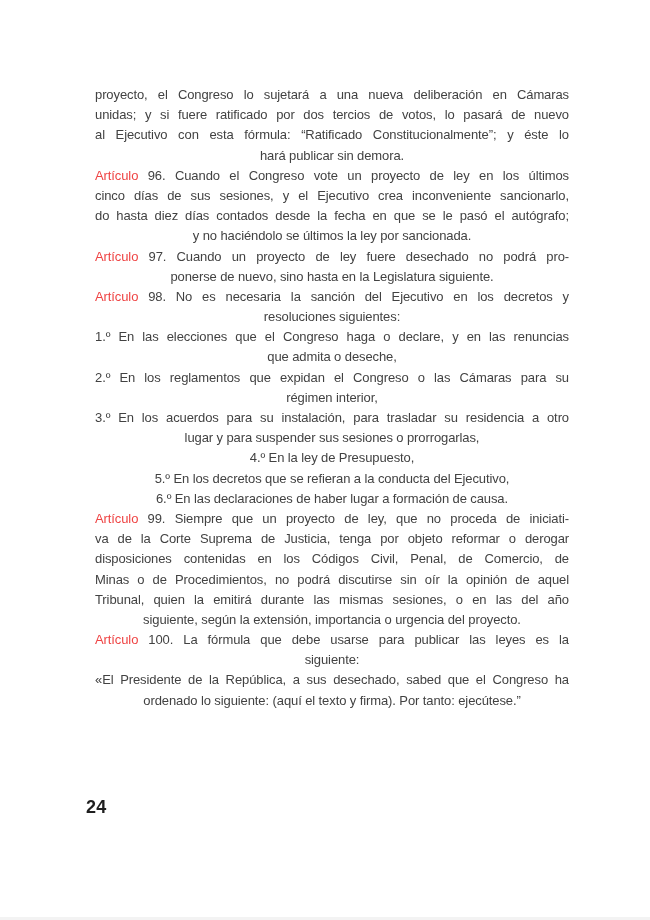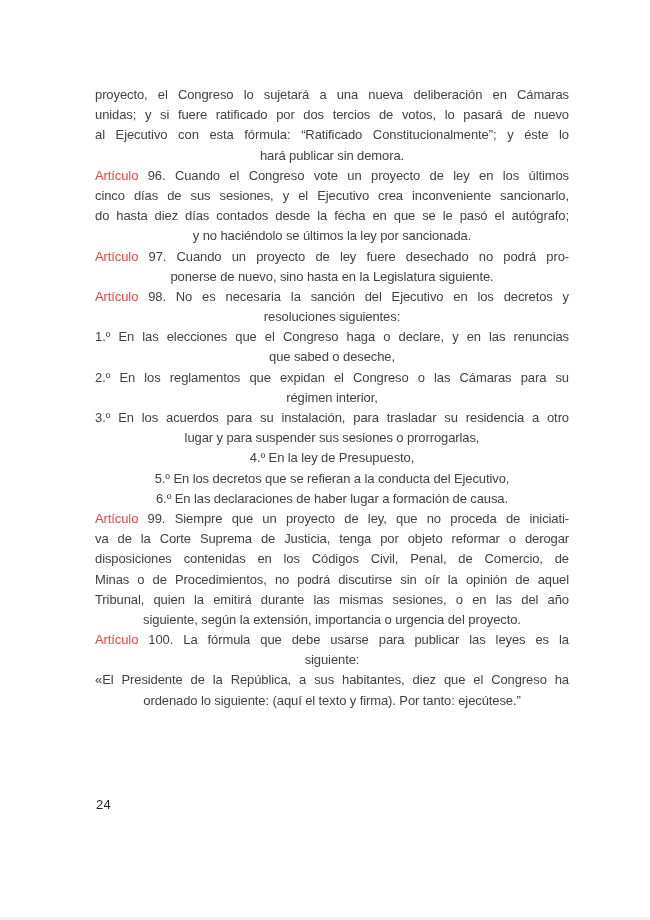--- a/index.html
+++ b/index.html
@@ -38,24 +38,24 @@
   .line.just {
     text-align: justify;
     text-align-last: justify;
   }
   .line b {
     font-weight: 400;
     color: #ef4444;
   }
   .page-number {
     position: absolute;
-    left: 96px;
+    left: 86px;
     top: 797px;
-    font-size: 13px;
-    font-weight: 400;
+    font-size: 18px;
+    font-weight: 700;
     color: #1f1f1f;
     letter-spacing: 0.3px;
   }
   .scan-edge {
     position: absolute;
     left: 0;
     bottom: 0;
     width: 650px;
     height: 3px;
     background: #f3f3f3;
@@ -72,34 +72,34 @@
       <div class="line">hará publicar sin demora.</div>
       <div class="line just"><b>Artículo</b> 96. Cuando el Congreso vote un proyecto de ley en los últimos</div>
       <div class="line just">cinco días de sus sesiones, y el Ejecutivo crea inconveniente sancionarlo,</div>
       <div class="line just">do hasta diez días contados desde la fecha en que se le pasó el autógrafo;</div>
       <div class="line">y no haciéndolo se últimos la ley por sancionada.</div>
       <div class="line just"><b>Artículo</b> 97. Cuando un proyecto de ley fuere desechado no podrá pro-</div>
       <div class="line">ponerse de nuevo, sino hasta en la Legislatura siguiente.</div>
       <div class="line just"><b>Artículo</b> 98. No es necesaria la sanción del Ejecutivo en los decretos y</div>
       <div class="line">resoluciones siguientes:</div>
       <div class="line just">1.º En las elecciones que el Congreso haga o declare, y en las renuncias</div>
-      <div class="line">que sabed o deseche,</div>
+      <div class="line">que admita o deseche,</div>
       <div class="line just">2.º En los reglamentos que expidan el Congreso o las Cámaras para su</div>
       <div class="line">régimen interior,</div>
       <div class="line just">3.º En los acuerdos para su instalación, para trasladar su residencia a otro</div>
       <div class="line">lugar y para suspender sus sesiones o prorrogarlas,</div>
       <div class="line">4.º En la ley de Presupuesto,</div>
       <div class="line">5.º En los decretos que se refieran a la conducta del Ejecutivo,</div>
       <div class="line">6.º En las declaraciones de haber lugar a formación de causa.</div>
       <div class="line just"><b>Artículo</b> 99. Siempre que un proyecto de ley, que no proceda de iniciati-</div>
       <div class="line just">va de la Corte Suprema de Justicia, tenga por objeto reformar o derogar</div>
       <div class="line just">disposiciones contenidas en los Códigos Civil, Penal, de Comercio, de</div>
       <div class="line just">Minas o de Procedimientos, no podrá discutirse sin oír la opinión de aquel</div>
       <div class="line just">Tribunal, quien la emitirá durante las mismas sesiones, o en las del año</div>
       <div class="line">siguiente, según la extensión, importancia o urgencia del proyecto.</div>
       <div class="line just"><b>Artículo</b> 100. La fórmula que debe usarse para publicar las leyes es la</div>
       <div class="line">siguiente:</div>
-      <div class="line just">«El Presidente de la República, a sus habitantes, diez que el Congreso ha</div>
+      <div class="line just">«El Presidente de la República, a sus desechado, sabed que el Congreso ha</div>
       <div class="line">ordenado lo siguiente: (aquí el texto y firma). Por tanto: ejecútese.”</div>
     </div>
   <div class="page-number">24</div>
   <div class="scan-edge"></div>
 </div>
 
 </body></html>

